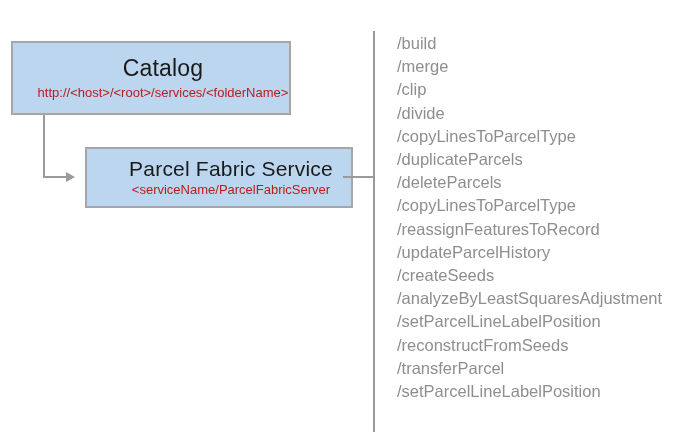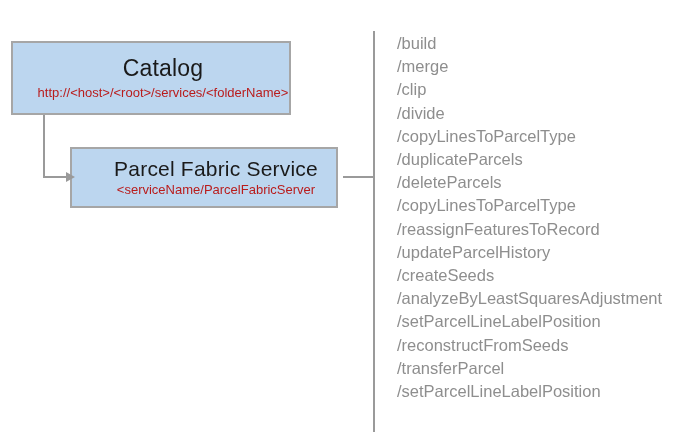--- a/index.html
+++ b/index.html
@@ -53,21 +53,21 @@
   }
   #catalog-node .node-title {
     font-size: 23px;
     margin-bottom: 5px;
   }
   #catalog-node .node-sub {
     font-size: 13px;
   }
 
   #service-node {
-    left: 70px;
+    left: 85px;
     top: 147px;
     width: 268px;
     height: 61px;
   }
   #service-node .node-title {
     font-size: 21px;
     margin-bottom: 3px;
   }
   #service-node .node-sub {
     font-size: 13px;

